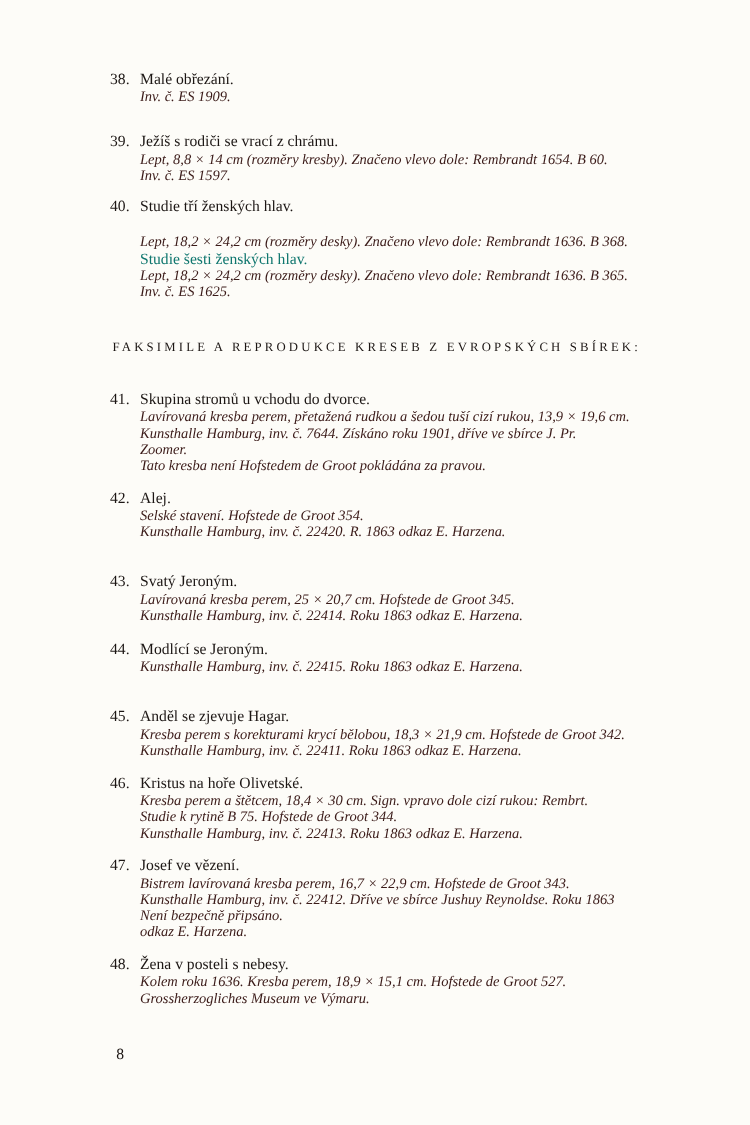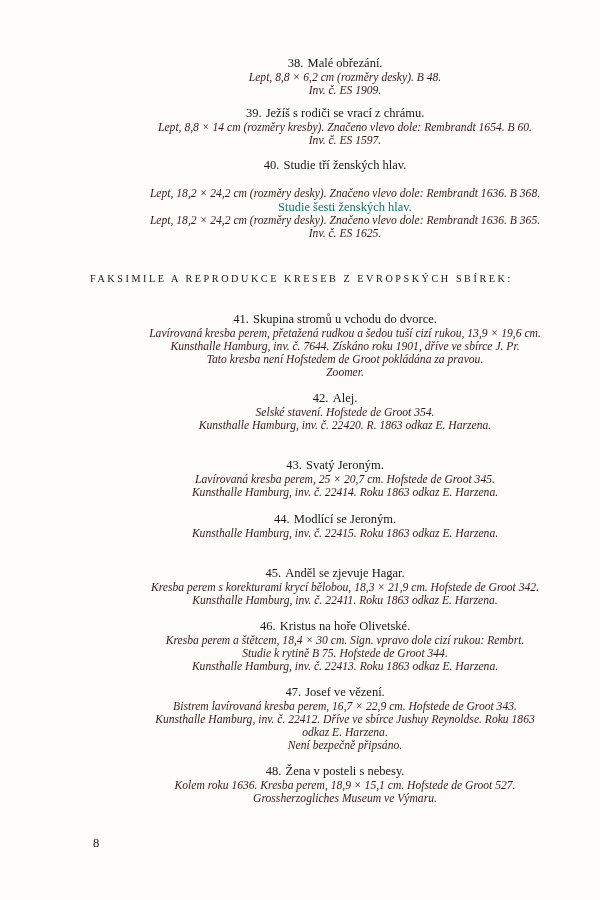--- a/index.html
+++ b/index.html
@@ -3,21 +3,21 @@
 <meta charset="utf-8">
 <style>
   html, body { margin: 0; padding: 0; }
   body {
     width: 600px; height: 900px;
     background: #fdfcf8;
     position: relative;
     overflow: hidden;
     font-family: "DejaVu Serif", "Liberation Serif", serif;
   }
-  .page { position: absolute; left: 0; top: 0; width: 520px; height: 900px; text-align: center; }
+  .page { position: absolute; left: 0; top: 0; width: 520px; height: 900px; }
   .entry { position: absolute; left: 88px; width: 490px; }
   .title {
     font-family: "Liberation Serif", serif;
     font-size: 12.5px;
     color: #1c1614;
     line-height: 15px;
     white-space: nowrap;
   }
   .num { display: inline-block; width: 24px; }
   .line {
@@ -45,21 +45,20 @@
     color: #1c1614;
   }
 </style>
 </head>
 <body>
 
 <div class="page">
 
   <div class="entry" style="top:56px">
     <div class="title"><span class="num">38.</span><span>Malé obřezání.</span></div>
-    <div class="line">Lept, 8,8 × 6,2 cm (rozměry desky). B 48.</div>
     <div class="line">Inv. č. ES 1909.</div>
   </div>
 
   <div class="entry" style="top:106px">
     <div class="title"><span class="num">39.</span><span>Ježíš s rodiči se vrací z chrámu.</span></div>
     <div class="line">Lept, 8,8 × 14 cm (rozměry kresby). Značeno vlevo dole: Rembrandt 1654. B 60.</div>
     <div class="line">Inv. č. ES 1597.</div>
   </div>
 
   <div class="entry" style="top:158px">
@@ -69,22 +68,22 @@
     <div class="line">Lept, 18,2 × 24,2 cm (rozměry desky). Značeno vlevo dole: Rembrandt 1636. B 365.</div>
     <div class="line">Inv. č. ES 1625.</div>
   </div>
 
   <div class="section-heading">FAKSIMILE A REPRODUKCE KRESEB Z EVROPSKÝCH SBÍREK:</div>
 
   <div class="entry" style="top:312px">
     <div class="title"><span class="num">41.</span><span>Skupina stromů u vchodu do dvorce.</span></div>
     <div class="line">Lavírovaná kresba perem, přetažená rudkou a šedou tuší cizí rukou, 13,9 × 19,6 cm.</div>
     <div class="line">Kunsthalle Hamburg, inv. č. 7644. Získáno roku 1901, dříve ve sbírce J. Pr.</div>
+    <div class="line">Zoomer.</div>
     <div class="line">Tato kresba není Hofstedem de Groot pokládána za pravou.</div>
-    <div class="line">Zoomer.</div>
   </div>
 
   <div class="entry" style="top:391px">
     <div class="title"><span class="num">42.</span><span>Alej.</span></div>
     <div class="line">Selské stavení. Hofstede de Groot 354.</div>
     <div class="line">Kunsthalle Hamburg, inv. č. 22420. R. 1863 odkaz E. Harzena.</div>
   </div>
 
   <div class="entry" style="top:458px">
     <div class="title"><span class="num">43.</span><span>Svatý Jeroným.</span></div>
@@ -107,22 +106,22 @@
     <div class="title"><span class="num">46.</span><span>Kristus na hoře Olivetské.</span></div>
     <div class="line">Kresba perem a štětcem, 18,4 × 30 cm. Sign. vpravo dole cizí rukou: Rembrt.</div>
     <div class="line">Studie k rytině B 75. Hofstede de Groot 344.</div>
     <div class="line">Kunsthalle Hamburg, inv. č. 22413. Roku 1863 odkaz E. Harzena.</div>
   </div>
 
   <div class="entry" style="top:685px">
     <div class="title"><span class="num">47.</span><span>Josef ve vězení.</span></div>
     <div class="line">Bistrem lavírovaná kresba perem, 16,7 × 22,9 cm. Hofstede de Groot 343.</div>
     <div class="line">Kunsthalle Hamburg, inv. č. 22412. Dříve ve sbírce Jushuy Reynoldse. Roku 1863</div>
+    <div class="line">Není bezpečně připsáno.</div>
     <div class="line">odkaz E. Harzena.</div>
-    <div class="line">Není bezpečně připsáno.</div>
   </div>
 
   <div class="entry" style="top:764px">
     <div class="title"><span class="num">48.</span><span>Žena v posteli s nebesy.</span></div>
     <div class="line">Kolem roku 1636. Kresba perem, 18,9 × 15,1 cm. Hofstede de Groot 527.</div>
     <div class="line">Grossherzogliches Museum ve Výmaru.</div>
   </div>
 
   <div class="page-number">8</div>
 

